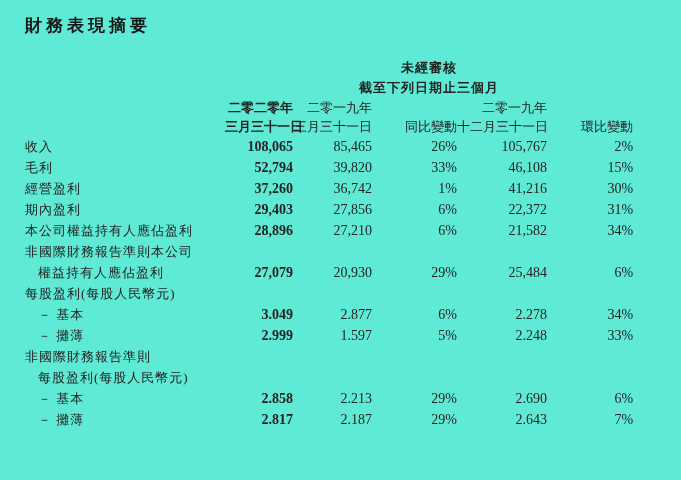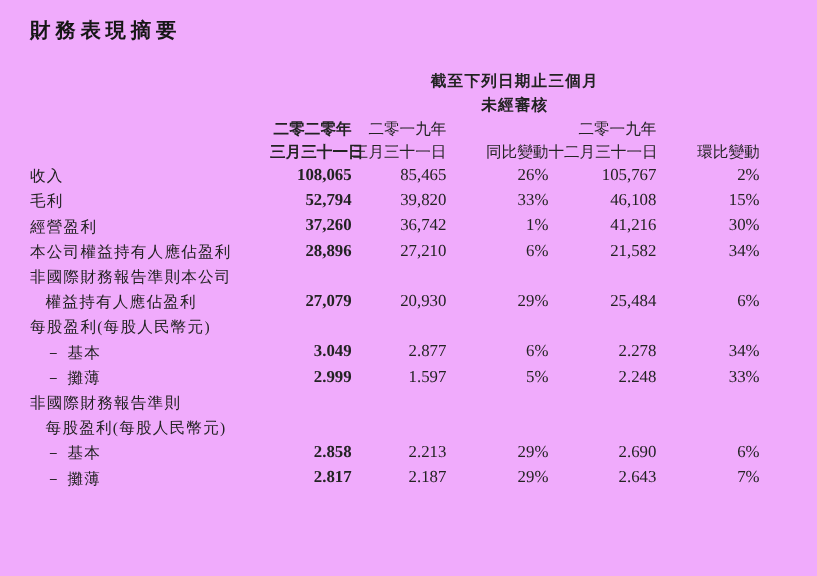--- a/index.html
+++ b/index.html
@@ -1,21 +1,21 @@
 <!DOCTYPE html>
 <html><head>
 <meta charset="utf-8">
 <style>
   * { margin: 0; padding: 0; box-sizing: border-box; }
   html, body { background: #ffffff; }
   .page {
     position: relative;
     width: 681px;
     height: 480px;
-    background: #f0abfc;
+    background: #5eead4;
     color: #232323;
     font-family: "Liberation Serif", "DejaVu Serif", serif;
     overflow: hidden;
     padding-left: 12px;
   }
   .title {
     position: absolute;
     left: 25px;
     top: 14px;
     font-family: "Liberation Sans", "DejaVu Sans", sans-serif;
@@ -81,25 +81,25 @@
       <col class="c-label">
         <col class="c-v1">
         <col class="c-v2">
         <col class="c-v3">
         <col class="c-v4">
         <col class="c-v5">
     </colgroup>
     <thead>
       <tr>
         <td></td>
-        <td colspan="5" class="hdr-span">截至下列日期止三個月</td>
+        <td colspan="5" class="hdr-span">未經審核</td>
       </tr>
       <tr>
         <td></td>
-        <td colspan="5" class="hdr-span">未經審核</td>
+        <td colspan="5" class="hdr-span">截至下列日期止三個月</td>
       </tr>
       <tr>
         <td></td>
         <td class="colhdr bold-col">
           <span class="l1">二零二零年</span>
           <span class="l2">三月三十一日</span>
         </td>
         <td class="colhdr">
           <span class="l1">二零一九年</span>
           <span class="l2">三月三十一日</span>
@@ -137,20 +137,28 @@
         </tr>
         <tr>
           <td class="lbl">經營盈利</td>
           <td class="num b1">37,260</td>
           <td class="num">36,742</td>
           <td class="num">1%</td>
           <td class="num">41,216</td>
           <td class="num">30%</td>
         </tr>
         <tr>
+          <td class="lbl">期內盈利</td>
+          <td class="num b1">29,403</td>
+          <td class="num">27,856</td>
+          <td class="num">6%</td>
+          <td class="num">22,372</td>
+          <td class="num">31%</td>
+        </tr>
+        <tr>
           <td class="lbl">本公司權益持有人應佔盈利</td>
           <td class="num b1">28,896</td>
           <td class="num">27,210</td>
           <td class="num">6%</td>
           <td class="num">21,582</td>
           <td class="num">34%</td>
         </tr>
         <tr>
           <td class="lbl">非國際財務報告準則本公司</td>
           <td class="num b1"></td>

